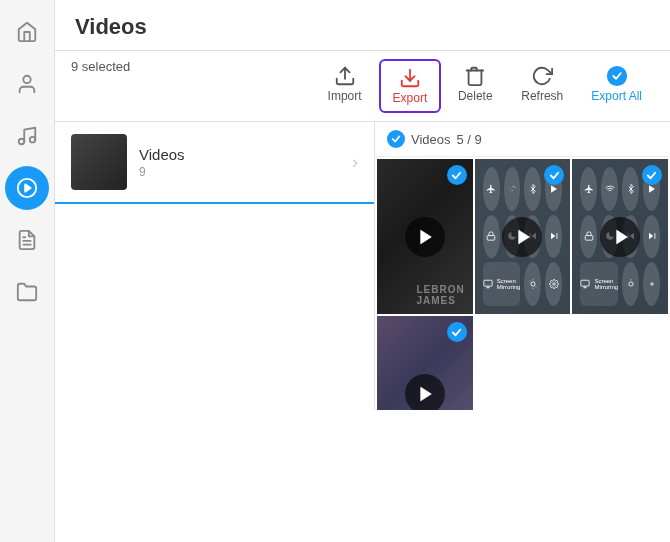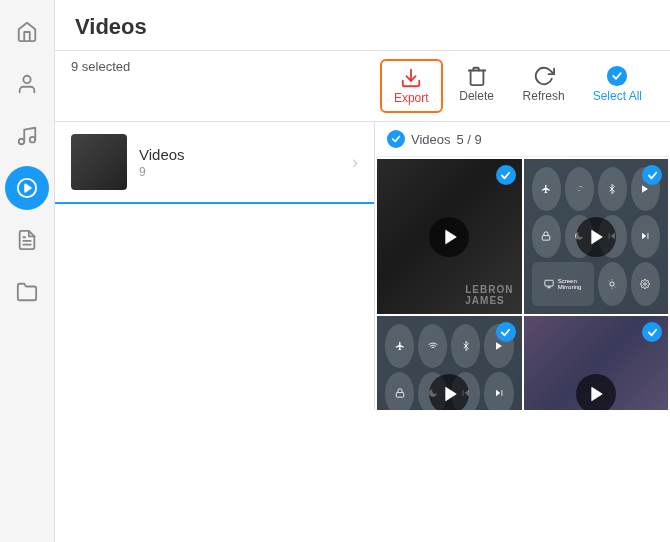--- a/index.html
+++ b/index.html
@@ -75,21 +75,21 @@
       cursor: pointer;
       border-radius: 4px;
       gap: 2px;
       min-width: 60px;
     }
     .toolbar-btn span.label {
       font-size: 12px;
       color: #555;
     }
     .toolbar-btn.export-btn {
-      border: 2px solid #f97316;
+      border: 2px solid #6d28d9;
       border-radius: 6px;
     }
     .toolbar-btn.select-all-btn span.label {
       color: #1a9af7;
     }
     .toolbar-btn.select-all-btn svg { color: #1a9af7; }
 
     
     .content {
       display: flex;
@@ -157,21 +157,21 @@
       background: #1a9af7;
       border-radius: 50%;
       display: flex;
       align-items: center;
       justify-content: center;
     }
     .videos-header .check-circle svg { width: 10px; height: 10px; color: white; }
 
     .video-grid {
       display: grid;
-      grid-template-columns: 1fr 1fr;
+      grid-template-columns: 1fr 1fr 1fr;
       gap: 2px;
       padding: 2px;
     }
     .video-thumb {
       position: relative;
       height: 155px;
       background: #555;
       overflow: hidden;
       cursor: pointer;
     }
@@ -302,20 +302,28 @@
 
 <div class="main">
 
   <div class="header">
     <h1>Videos</h1>
   </div>
 
   <div class="toolbar">
     <span class="selected-count">9 selected</span>
 
+    <div class="toolbar-btn">
+      <svg width="22" height="22" viewBox="0 0 24 24" fill="none" stroke="#555" stroke-width="2" stroke-linecap="round" stroke-linejoin="round">
+        <path d="M21 15v4a2 2 0 0 1-2 2H5a2 2 0 0 1-2-2v-4"></path>
+        <polyline points="17 8 12 3 7 8"></polyline>
+        <line x1="12" y1="3" x2="12" y2="15"></line>
+      </svg>
+      <span class="label">Import</span>
+    </div>
 
     <div class="toolbar-btn export-btn">
       <svg width="22" height="22" viewBox="0 0 24 24" fill="none" stroke="#e53935" stroke-width="2" stroke-linecap="round" stroke-linejoin="round">
         <path d="M21 15v4a2 2 0 0 1-2 2H5a2 2 0 0 1-2-2v-4"></path>
         <polyline points="7 10 12 15 17 10"></polyline>
         <line x1="12" y1="15" x2="12" y2="3"></line>
       </svg>
       <span class="label" style="color:#e53935">Export</span>
     </div>
 
@@ -333,21 +341,21 @@
         <path d="M20.49 15a9 9 0 1 1-2.12-9.36L23 10"></path>
       </svg>
       <span class="label">Refresh</span>
     </div>
 
     <div class="toolbar-btn select-all-btn">
       <svg width="22" height="22" viewBox="0 0 24 24" fill="none" stroke="#1a9af7" stroke-width="2" stroke-linecap="round" stroke-linejoin="round">
         <circle cx="12" cy="12" r="10" fill="#1a9af7" stroke="#1a9af7"></circle>
         <polyline points="8 12 11 15 16 9" stroke="white" stroke-width="2" fill="none"></polyline>
       </svg>
-      <span class="label">Select All</span>
+      <span class="label">Export All</span>
     </div>
   </div>
 
   <div class="content">
 
     <div class="left-panel">
       <div class="folder-item">
         <div class="folder-thumb">
           <div class="folder-thumb-img"></div>
         </div>

